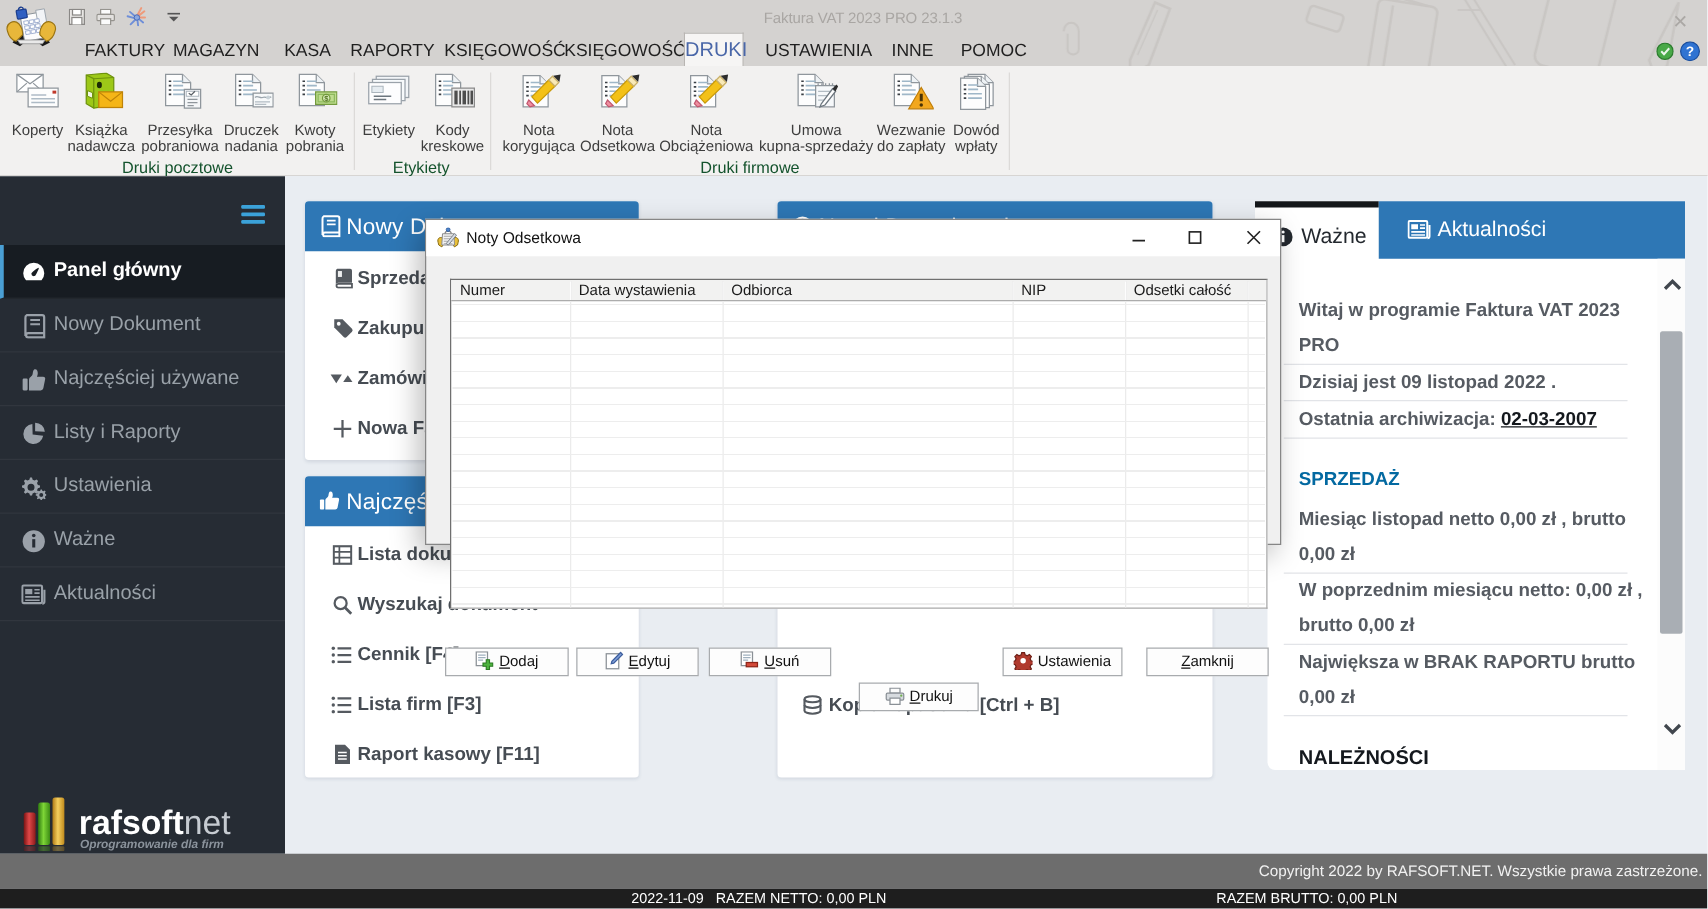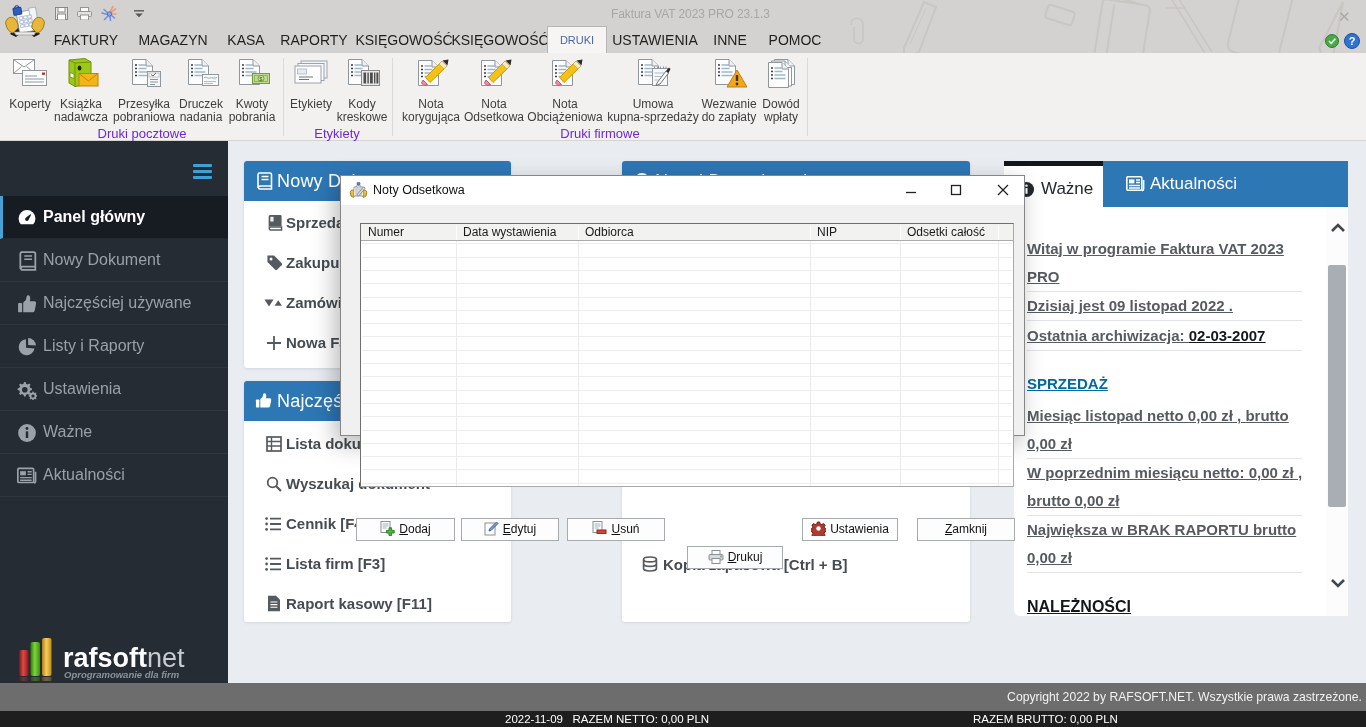--- a/index.html
+++ b/index.html
@@ -8,26 +8,26 @@
   body { font-family:"Liberation Sans", sans-serif; }
   #app { position:relative; width:1366px; height:727px; background:#e9edf2; overflow:hidden; }
 
   
   #titlebar { position:absolute; left:0; top:0; width:1366px; height:53px; background:#d4d2d0; }
   #apptitle { position:absolute; left:611px; top:7px; white-space:nowrap; font-size:12px; letter-spacing:-0.1px; color:#a9a6a3; }
   #winclose { position:absolute; left:1338px; top:8px; font-size:15px; color:#aba8a5; }
 
   
   .menuitem { position:absolute; top:27px; height:26px; line-height:26px; font-size:14px; color:#1f1f1f; text-align:center; }
-  #tab-druki { position:absolute; left:547px; top:26px; width:60px; height:27px; background:#f6f5f4; border:1px solid #b8b5b2; border-bottom:none; line-height:27px; text-align:center; font-size:11px; color:#4a67a8; }
+  #tab-druki { position:absolute; left:547px; top:26px; width:48px; height:27px; background:#f6f5f4; border:1px solid #b8b5b2; border-bottom:none; line-height:27px; text-align:center; font-size:16px; color:#4a67a8; }
 
   
   #ribbon { position:absolute; left:0; top:53px; width:1366px; height:88px; background:#f2f1f0; border-bottom:1px solid #d7d5d3; }
   .rsep { position:absolute; top:5px; width:1px; height:78px; background:#dcdad8; }
-  .rlabel { position:absolute; width:200px; text-align:center; font-size:13px; color:#6d28d9; top:73px; }
+  .rlabel { position:absolute; width:200px; text-align:center; font-size:13px; color:#14532d; top:73px; }
   .ritem { position:absolute; top:5px; width:100px; text-align:center; font-size:12px; color:#3e3e3e; line-height:13px; }
   .ritem svg { display:block; margin:0 auto 10px auto; }
 
   
   #sidebar { position:absolute; left:0; top:141px; width:228px; height:542px; background:#262c34; }
   #hamb { position:absolute; left:193px; top:23px; width:19px; height:15px; }
   #hamb div { height:3px; background:#3ba2d9; margin-bottom:3px; border-radius:1px; }
   .navitem { position:absolute; left:0; width:228px; height:43px; border-bottom:1px solid rgba(255,255,255,0.05); color:#99a1a8; font-size:16px; }
   .navitem .nlabel { position:absolute; left:43px; top:12px; }
   .navitem .nicon { position:absolute; left:17px; top:12px; width:20px; height:20px; }
@@ -44,21 +44,21 @@
   .cardhead .htext { position:absolute; left:33px; top:10px; letter-spacing:0.2px; }
   .cardhead svg { position:absolute; left:11px; top:11px; }
   .citem { position:absolute; font-size:15px; font-weight:bold; color:#464c53; }
   .citem svg { position:absolute; }
 
   
   #rightpanel { position:absolute; left:1014px; top:161px; width:334px; height:455px; background:#ffffff; border-radius:0 0 6px 6px; }
   #rpcontent { position:absolute; left:1014px; top:161px; width:334px; height:455px; overflow:hidden; border-radius:0 0 6px 6px; }
   #tab-wazne { position:absolute; left:1004px; top:161px; width:99px; height:46px; background:#ffffff; border-top:5px solid #14171a; }
   #tab-akt { position:absolute; left:1103px; top:161px; width:245px; height:46px; background:#2e77b5; border-radius:0 0 0 0; color:#fff; font-size:17px; }
-  .rline { position:absolute; left:13px; width:289px; font-size:15px; font-weight:bold; color:#565b62;text-decoration:underline; }
+  .rline { position:absolute; left:25px; width:289px; font-size:15px; font-weight:bold; color:#565b62; }
   .rsepline { position:absolute; left:13px; width:275px; height:1px; background:#e2e4e8; }
 
   
   #sb-track { position:absolute; left:1326px; top:207px; width:22px; height:409px; background:#fcfcfc; }
   #sb-thumb { position:absolute; left:1328px; top:265px; width:18px; height:242px; background:#a9aeb4; border-radius:2px; }
 
   
   #graybar { position:absolute; left:0; top:683px; width:1366px; height:28px; background:#6d6d6d; }
   #graybar span { position:absolute; right:4px; top:7px; font-size:12.2px; color:#f2f2f2; }
   #bottombar { position:absolute; left:0; top:711px; width:1366px; height:16px; background:#1e1e1e; color:#fff; font-size:11.5px; }
@@ -146,21 +146,21 @@
       </g>
       <circle cx="8.5" cy="9" r="2.2" fill="#8aa8e0" stroke="#4a6ab8" stroke-width="0.8"></circle>
     </svg>
     <svg width="12" height="8" viewBox="0 0 12 8" style="position:absolute;left:133px;top:10px;">
       <path d="M1 0.8 h10" stroke="#555" stroke-width="1.4"></path>
       <path d="M2.2 3.4 L6 7.2 L9.8 3.4 Z" fill="#555"></path>
     </svg>
     <div id="apptitle">Faktura VAT 2023 PRO 23.1.3</div>
     <div id="winclose">✕</div>
 
-    <div class="menuitem" style="left:36px;width:100px;">FAKTURY</div>
+    <div class="menuitem" style="left:50px;width:100px;">FAKTURY</div>
     <div class="menuitem" style="left:123px;width:100px;">MAGAZYN</div>
     <div class="menuitem" style="left:196px;width:100px;">KASA</div>
     <div class="menuitem" style="left:264px;width:100px;">RAPORTY</div>
     <div class="menuitem" style="left:354px;width:100px;text-align:center;">KSIĘGOWOŚĆ</div>
     <div class="menuitem" style="left:450px;width:100px;">KSIĘGOWOŚĆ</div>
     <div id="tab-druki">DRUKI</div>
     <div class="menuitem" style="left:605px;width:100px;">USTAWIENIA</div>
     <div class="menuitem" style="left:680px;width:100px;">INNE</div>
     <div class="menuitem" style="left:745px;width:100px;">POMOC</div>
 

